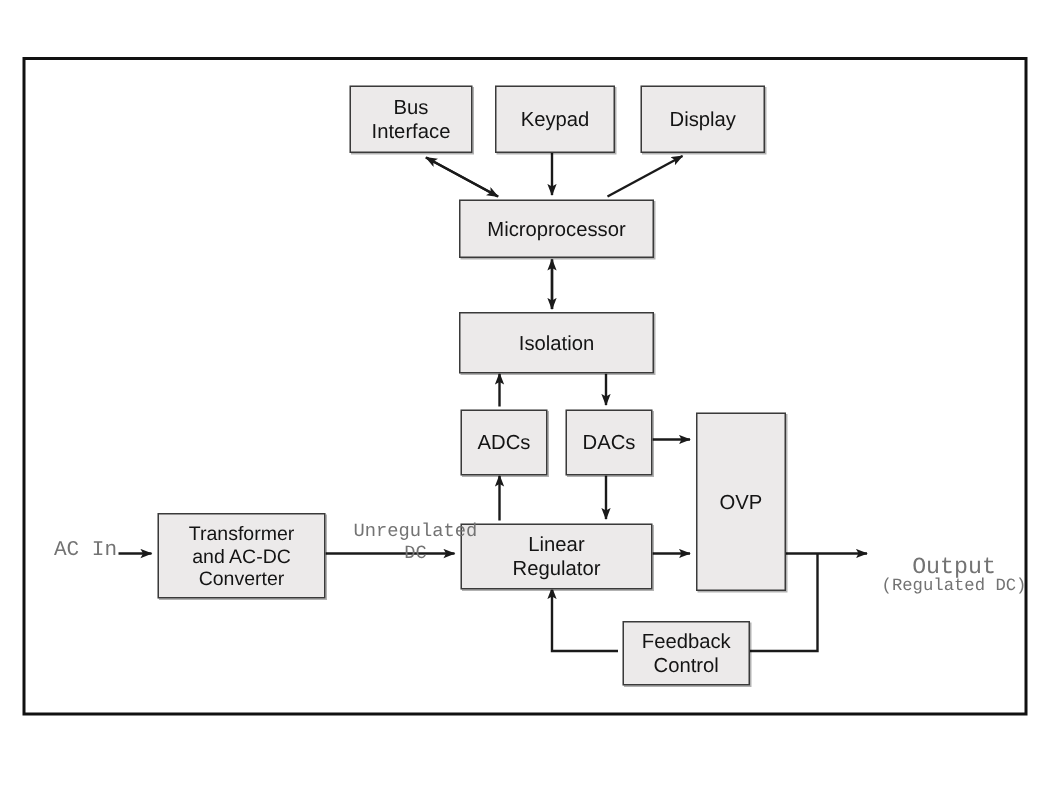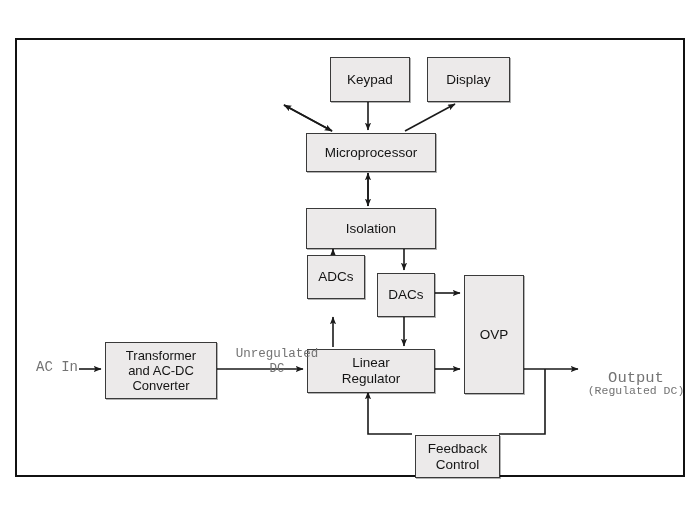--- a/index.html
+++ b/index.html
@@ -102,38 +102,42 @@
 
       <line class="wire" x1="433" y1="369" x2="460" y2="369" marker-end="url(#ah)"></line>
 
       <line class="wire" x1="522" y1="369" x2="578" y2="369" marker-end="url(#ah)"></line>
 
       <path class="wire" d="M 545 369 L 545 434 L 499 434"></path>
 
       <path class="wire" d="M 412 434 L 368 434 L 368 392" marker-end="url(#ah)"></path>
     </svg>
 
+    <div class="blk" style="left:216px; top:17px; width:82px; height:45px;">
+      <span>Bus
+Interface</span>
+    </div>
 
     <div class="blk" style="left:313px; top:17px; width:80px; height:45px;">
       <span>Keypad</span>
     </div>
 
     <div class="blk" style="left:410px; top:17px; width:83px; height:45px;">
       <span>Display</span>
     </div>
 
     <div class="blk" style="left:289px; top:93px; width:130px; height:39px;">
       <span>Microprocessor</span>
     </div>
 
     <div class="blk" style="left:289px; top:168px; width:130px; height:41px;text-align:center;">
       <span>Isolation</span>
     </div>
 
-    <div class="blk" style="left:290px; top:215px; width:58px; height:44px;">
+    <div class="blk" style="left:290px; top:233px; width:58px; height:44px;">
       <span>ADCs</span>
     </div>
 
     <div class="blk" style="left:360px; top:233px; width:58px; height:44px;">
       <span>DACs</span>
     </div>
 
     <div class="blk" style="left:447px; top:235px; width:60px; height:119px;">
       <span>OVP</span>
     </div>
@@ -142,21 +146,21 @@
       <span>Transformer
 and AC-DC
 Converter</span>
     </div>
 
     <div class="blk" style="left:290px; top:309px; width:128px; height:44px;">
       <span>Linear
 Regulator</span>
     </div>
 
-    <div class="blk" style="left:398px; top:374px; width:85px; height:43px;margin-top:21px;">
+    <div class="blk" style="left:398px; top:374px; width:85px; height:43px;">
       <span>Feedback
 Control</span>
     </div>
 
     <div class="lbl" style="left:10px; top:303px; width:60px; font-size:14px;">
       <span>AC In</span>
     </div>
 
     <div class="lbl" style="left:205px; top:293px; width:110px; font-size:12.5px;">
       <span>Unregulated

